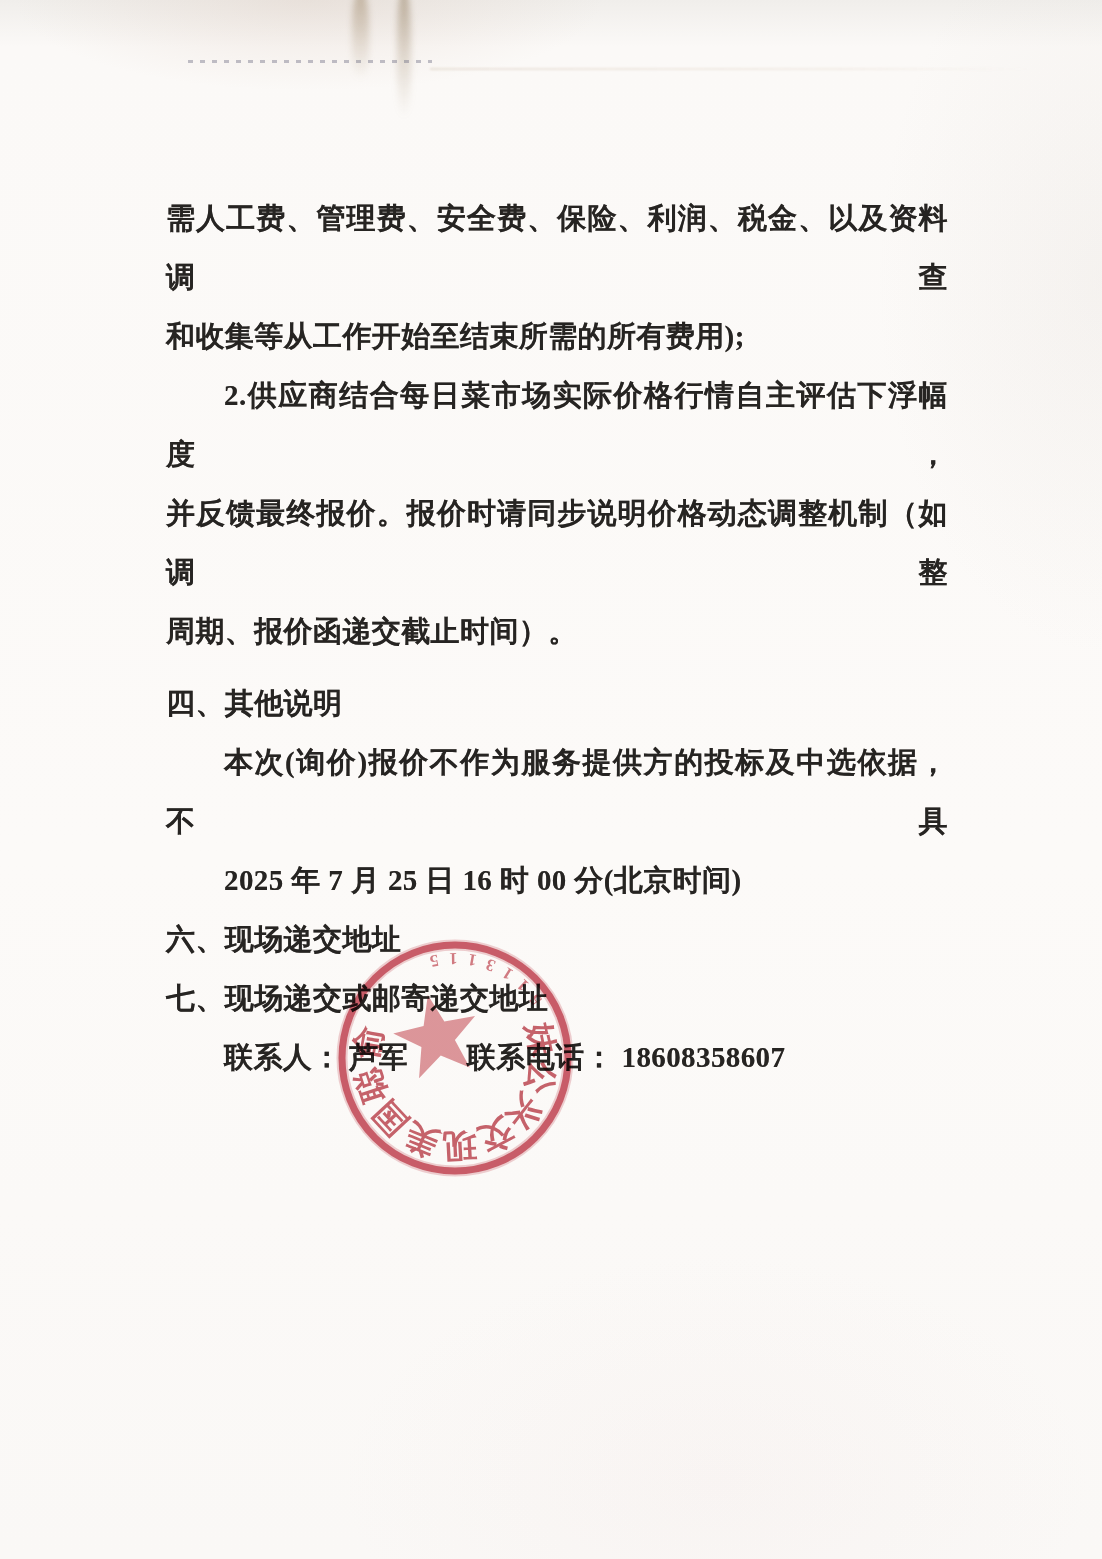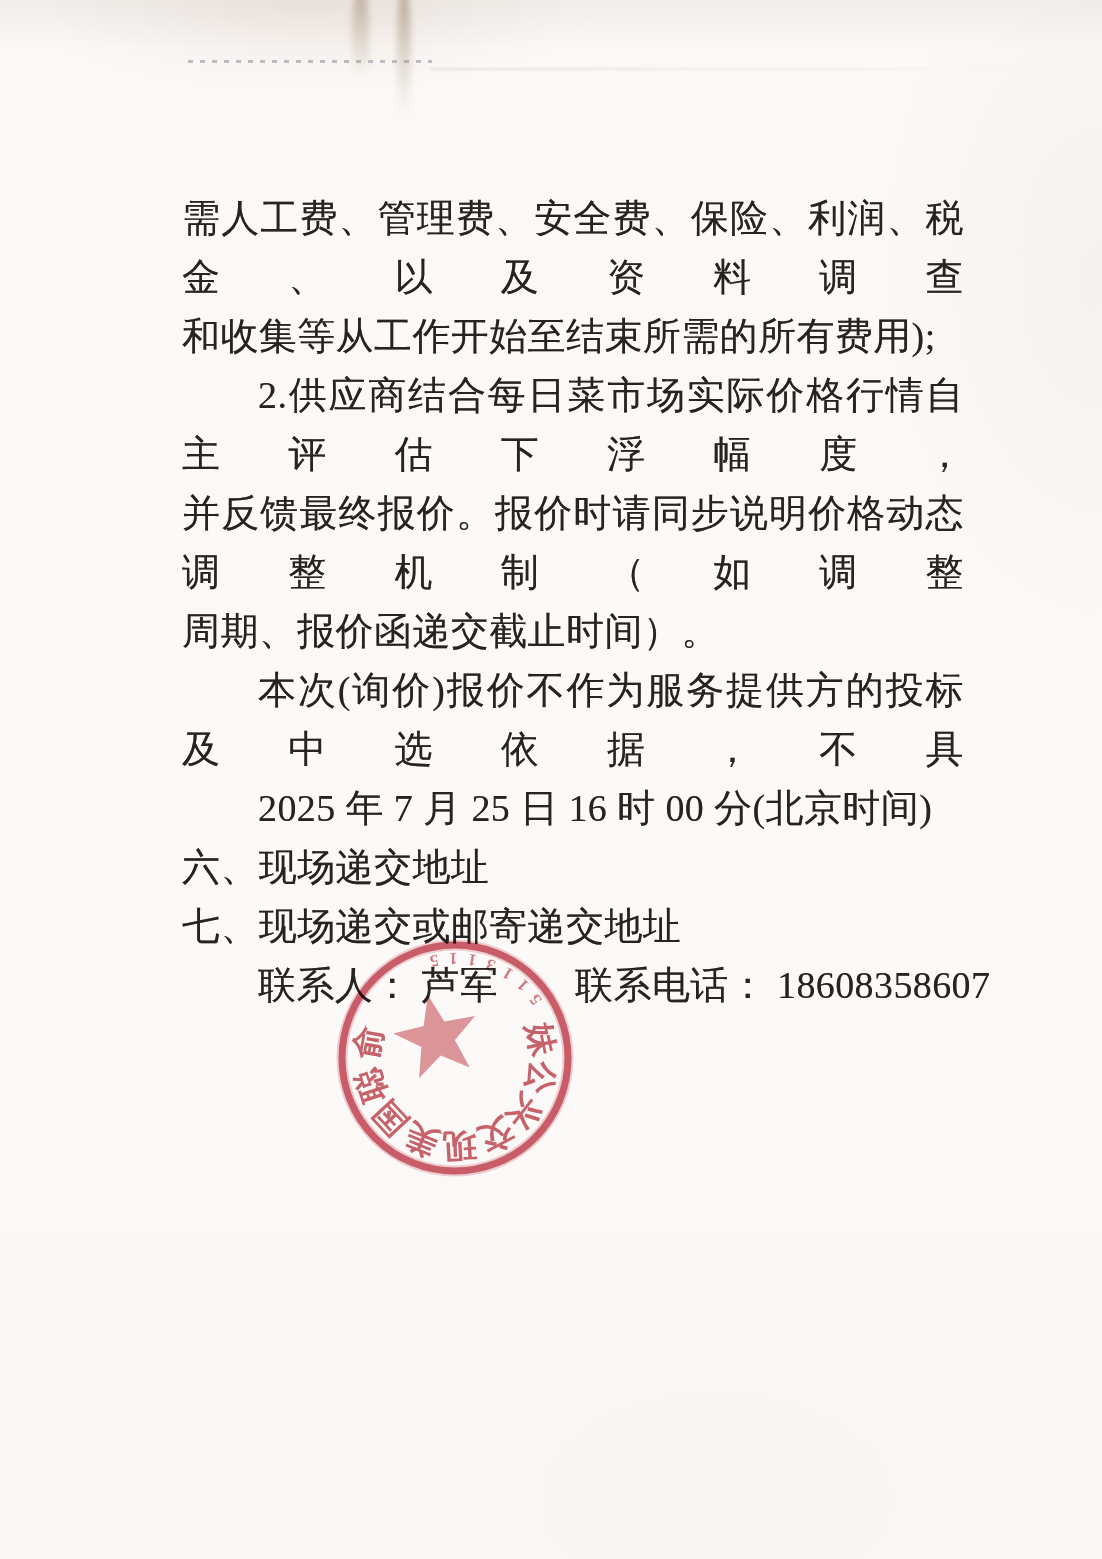--- a/index.html
+++ b/index.html
@@ -21,22 +21,22 @@
   .smudge-a{left:352px;top:-8px;width:17px;height:88px;
     background:linear-gradient(180deg,rgba(132,104,66,.38),rgba(150,125,90,.18) 60%,transparent);}
   .smudge-b{left:397px;top:-10px;width:14px;height:128px;
     background:linear-gradient(180deg,rgba(120,95,58,.42),rgba(140,115,80,.20) 55%,transparent);}
   .dotline{position:absolute;left:188px;top:60px;width:244px;height:3px;filter:blur(.6px);
     background:repeating-linear-gradient(90deg,rgba(95,95,120,.38) 0 5px,transparent 5px 12px);}
   .faintline{position:absolute;left:430px;top:68px;width:600px;height:2px;filter:blur(.8px);
     background:linear-gradient(90deg,rgba(176,148,116,.22),rgba(190,160,130,.12) 70%,transparent);}
   
   .doc{
-    position:absolute;left:182px;top:189px;width:782px;
-    font-size:38px;line-height:59px;color:#262422;font-weight:400;
+    position:absolute;left:166px;top:189px;width:782px;
+    font-size:29px;line-height:59px;color:#262422;font-weight:700;
     text-shadow:0 0 .6px rgba(45,38,32,.55);
     letter-spacing:.4px;
   }
   .doc .line{white-space:nowrap;}
   .doc .just{white-space:normal;text-align:justify;text-align-last:justify;}
   .doc .ind{text-indent:2em;}
   .doc .sec4{margin-top:13px;}
   
   .stamp{position:absolute;left:325px;top:928px;width:260px;height:260px;
     mix-blend-mode:multiply;opacity:.93;}
@@ -51,20 +51,21 @@
   <div class="smudge smudge-b"></div>
   <div class="dotline"></div>
   <div class="faintline"></div>
 
   <div class="doc">
     <div class="line just">需人工费、管理费、安全费、保险、利润、税金、以及资料调查</div>
     <div class="line">和收集等从工作开始至结束所需的所有费用);</div>
     <div class="line just ind">2.供应商结合每日菜市场实际价格行情自主评估下浮幅度，</div>
     <div class="line just">并反馈最终报价。报价时请同步说明价格动态调整机制（如调整</div>
     <div class="line">周期、报价函递交截止时间）。</div>
+    <div class="line sec4">四、其他说明</div>
     <div class="line just ind">本次(询价)报价不作为服务提供方的投标及中选依据，不具</div>
     <div class="line ind">2025 年 7 月 25 日 16 时 00 分(北京时间)</div>
     <div class="line">六、现场递交地址</div>
     <div class="line">七、现场递交或邮寄递交地址</div>
     <div class="line ind">联系人： 芦军　　联系电话： 18608358607</div>
   </div>
 
   <svg class="stamp" viewBox="0 0 260 260">
     <defs>
       <filter id="rough" x="-20%" y="-20%" width="140%" height="140%">

